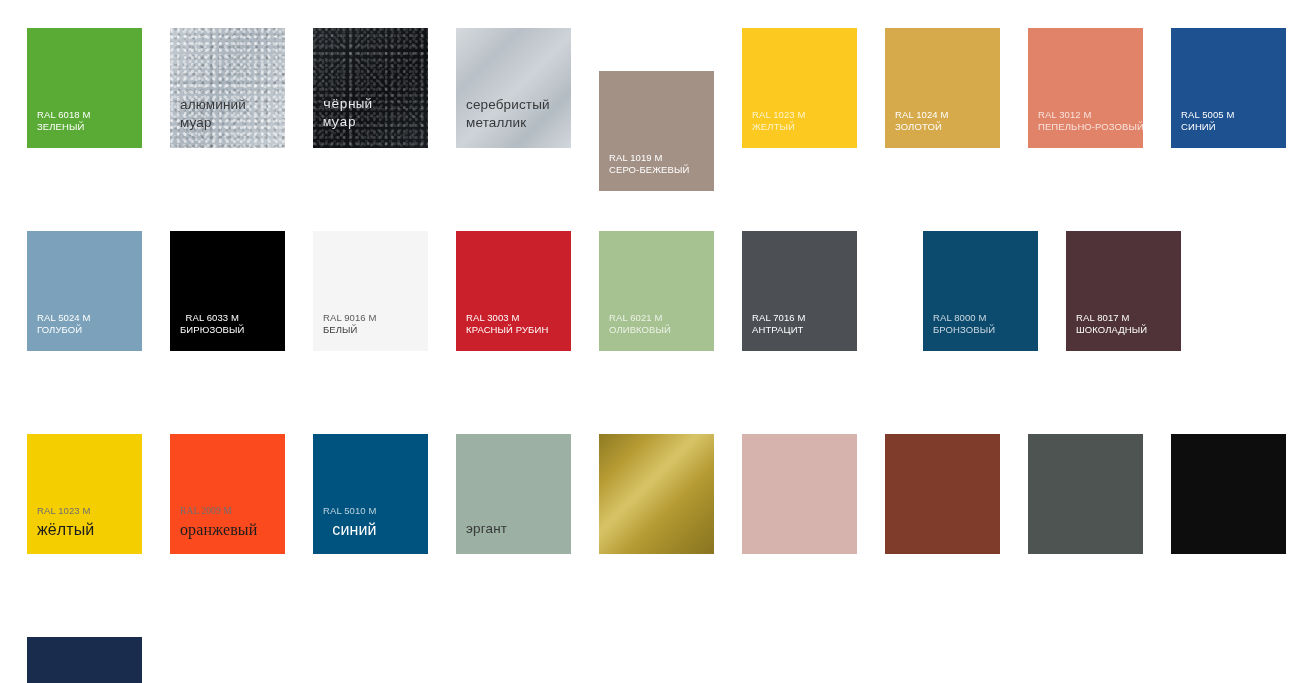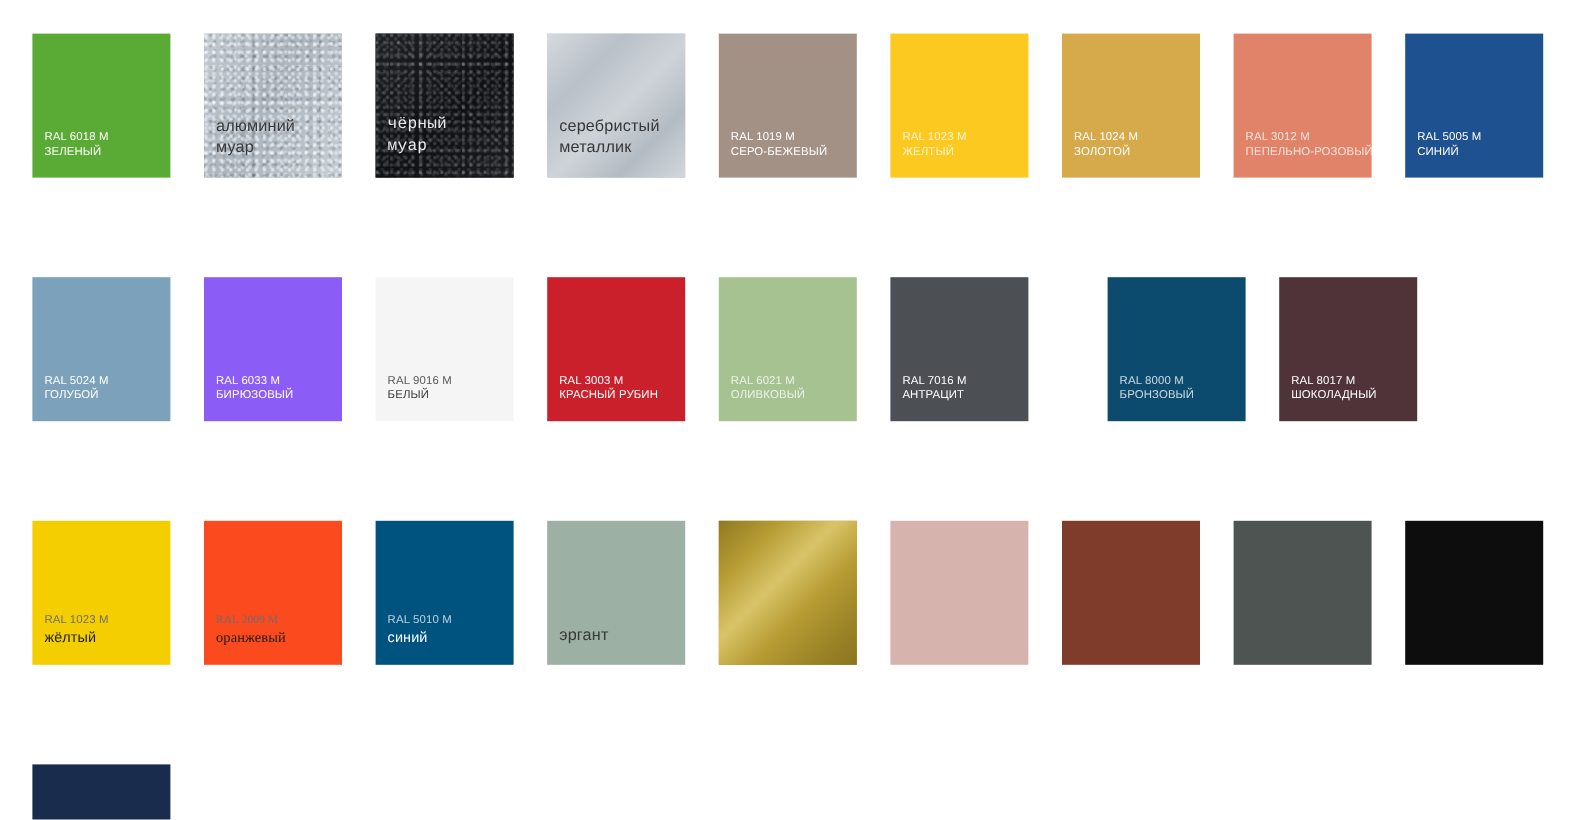--- a/index.html
+++ b/index.html
@@ -75,21 +75,21 @@
     font-size: 13.5px;
     letter-spacing: 0.15px;
   }
   .label-large.label-dark .code,
   .label-large.label-dark .name { color: #37383a; }
   .label-large.label-light .code,
   .label-large.label-light .name { color: #e8eaec; }
 
   
   .label-mixed .code { font-size: 9.5px; }
-  .label-mixed .name { font-size: 12px; margin-top: 1px; }
+  .label-mixed .name { font-size: 16px; margin-top: 1px; text-align: right; }
   .label-mixed.tone-dark .code { color: #6d6e70; }
   .label-mixed.tone-dark .name { color: #1d1d1f; }
   .label-mixed.tone-light .code { color: rgba(255,255,255,0.72); }
   .label-mixed.tone-light .name { color: #ffffff; }
 
   
   .tex-moire-alu {
     background-color: #b3bcc4;
     background-image:
       radial-gradient(circle at 18% 22%, rgba(255,255,255,0.55) 0 1px, rgba(0,0,0,0) 2px),
@@ -147,21 +147,21 @@
           <span class="code">чёрный</span>
           <span class="name">муар</span>
         </div>
       </div>
       <div class="swatch tex-silver-metallic" style="">
         <div class="swatch-label label-large label-dark">
           <span class="code">серебристый</span>
           <span class="name">металлик</span>
         </div>
       </div>
-      <div class="swatch" style="background: rgb(163, 145, 134);">
+      <div class="swatch" style="background: rgb(163, 145, 134); margin-top: 43px;">
         <div class="swatch-label label-light">
           <span class="code">RAL 1019 M</span>
           <span class="name">СЕРО-БЕЖЕВЫЙ</span>
         </div>
       </div>
       <div class="swatch" style="background: rgb(251, 201, 31);">
         <div class="swatch-label label-light-dim">
           <span class="code">RAL 1023 M</span>
           <span class="name">ЖЕЛТЫЙ</span>
         </div>
@@ -185,21 +185,21 @@
         </div>
       </div>
     </div>
     <div class="swatch-row">
       <div class="swatch" style="background: rgb(123, 162, 186);">
         <div class="swatch-label label-light">
           <span class="code">RAL 5024 M</span>
           <span class="name">ГОЛУБОЙ</span>
         </div>
       </div>
-      <div class="swatch" style="background: #8b5cf6;">
+      <div class="swatch" style="background: #000000; text-align: center;">
         <div class="swatch-label label-light">
           <span class="code">RAL 6033 M</span>
           <span class="name">БИРЮЗОВЫЙ</span>
         </div>
       </div>
       <div class="swatch" style="background: rgb(245, 245, 245);">
         <div class="swatch-label label-dark">
           <span class="code">RAL 9016 M</span>
           <span class="name">БЕЛЫЙ</span>
         </div>

